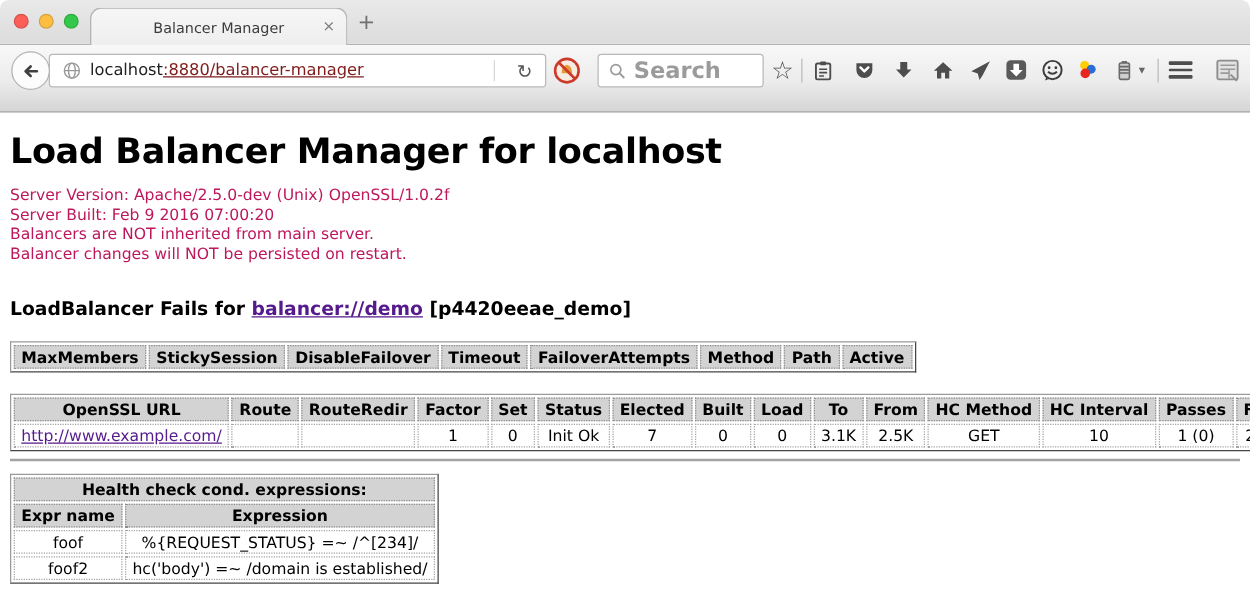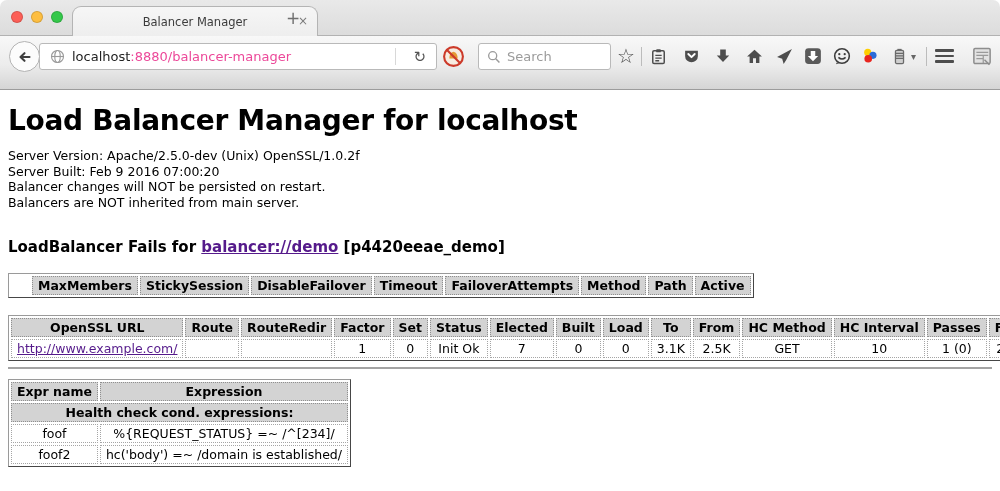--- a/index.html
+++ b/index.html
@@ -4,56 +4,56 @@
 <style>
   * { box-sizing: border-box; margin: 0; padding: 0; }
   html,body { background:#fff; }
   body { width:1000px; height:491px; font-family:"DejaVu Sans", sans-serif; overflow:hidden; }
   .window { width:1000px; height:491px; position:relative; background:#fff; }
 
   
   .titlebar { position:relative; height:36px; background:linear-gradient(#e9e9e9,#dcdcdc); border-bottom:1px solid #b2b2b2; border-radius:7px 7px 0 0; }
   .traffic { position:absolute; top:11px; left:11px; display:flex; gap:8px; }
   .light { width:12px; height:12px; border-radius:50%; border:1px solid rgba(0,0,0,.15); }
-  .tab { position:absolute; left:72px; top:6px; width:246px; height:30px; background:linear-gradient(#f6f6f6,#eeeeee); border:1px solid #b4b4b4; border-bottom:none; border-radius:9px 9px 0 0; display:flex; align-items:center; justify-content:center; }
+  .tab { position:absolute; left:72px; top:6px; width:206px; height:30px; background:linear-gradient(#f6f6f6,#eeeeee); border:1px solid #b4b4b4; border-bottom:none; border-radius:9px 9px 0 0; display:flex; align-items:center; justify-content:center; }
   .tab-title { font-size:11.5px; color:#3c3c3c; }
   .tab-close { position:absolute; right:9px; top:7px; font-size:12px; color:#7b7b7b; line-height:14px; }
   .newtab { position:absolute; left:286px; top:8px; font-size:17px; color:#6f6f6f; }
 
   .navbar { position:relative; height:54px; background:linear-gradient(#f8f8f8 0%, #ececec 55%, #d5d5d5 100%); border-bottom:1px solid #9c9c9c; }
   .back-btn { position:absolute; left:9px; top:5px; width:31px; height:31px; border-radius:50%; background:#fcfcfc; border:1px solid #b3b3b3; display:flex; align-items:center; justify-content:center; z-index:2; }
   .urlbar { position:absolute; left:39px; top:7px; width:398px; height:27px; background:#fff; border:1px solid #b9b9b9; border-radius:3px; display:flex; align-items:center; }
   .globe { margin:0 7px 0 10px; display:flex; }
   .url-text { font-size:13px; white-space:nowrap; }
   .url-host { color:#222; }
-  .url-rest { color:#ec4899; }
+  .url-rest { color:#7f1d1d;text-decoration:underline; }
   .url-sep { position:absolute; right:40px; top:4px; bottom:4px; width:1px; background:#d8d8d8; }
   .reload { position:absolute; right:10px; top:4px; font-size:15px; color:#555; }
   .blocked { position:absolute; left:442px; top:9px; }
   .searchbar { position:absolute; left:478px; top:7px; width:133px; height:27px; background:#fff; border:1px solid #b9b9b9; border-radius:3px; display:flex; align-items:center; }
-  .search-placeholder { font-size:13px; color:#9b9b9b; margin-left:6px; }
+  .search-placeholder { font-size:18px; color:#9b9b9b; margin-left:6px;font-weight:bold; }
   .magnifier { margin-left:8px; display:flex; }
 
   .tool-ic { position:absolute; top:10px; width:20px; height:20px; display:flex; align-items:center; justify-content:center; }
   .vsep { position:absolute; top:11px; width:1px; height:19px; background:#bcbcbc; }
   .glyph { font-size:18px; color:#4d4d4d; line-height:18px; }
   .menu-bars { display:flex; flex-direction:column; gap:3px; width:19px; }
   .menu-bars i { display:block; height:2.6px; background:#4d4d4d; border-radius:1px; }
   .caret { position:absolute; top:15px; font-size:10px; color:#666; }
 
   
   .content { padding:2px 8px; background:#fff; height:401px; }
   h1 { font-size:28px; font-weight:bold; color:#000; margin:12px 0 11px; letter-spacing:-0.3px; }
-  .info dt { font-size:12.5px; line-height:15.5px; font-weight:normal; color:#000000; }
+  .info dt { font-size:12.5px; line-height:15.5px; font-weight:normal; color:#be185d; }
   h3.status { font-size:15px; font-weight:bold; margin:28px 0 17px; }
   a { color:#551a8b; text-decoration:underline; }
   table { border-collapse:separate; border-spacing:2px; border:1px outset #9a9a9a; background:#fff; text-align:center; font-size:12.5px; }
   th { background:#d3d3d3; border:1px dotted #8f8f8f; padding:1px 5px; font-weight:bold; white-space:nowrap; }
   td { border:1px dotted #a5a5a5; padding:1px 5px; white-space:nowrap; }
-  .balancer-table { margin-bottom:17px;padding-left:21px; }
+  .balancer-table { margin-bottom:17px; }
   .worker-table { width:963px; }
   hr { border:none; height:2px; background:#a3a3a3; margin:6px 0 10px; }
 </style>
 </head>
 <body>
 
 <div class="window">
 
   <div class="titlebar">
     <div class="traffic">
@@ -185,22 +185,22 @@
         </svg>
     </span>
   </div>
 
   <div class="content">
     <h1>Load Balancer Manager for localhost</h1>
 
     <dl class="info">
       <dt>Server Version: Apache/2.5.0-dev (Unix) OpenSSL/1.0.2f</dt>
       <dt>Server Built: Feb 9 2016 07:00:20</dt>
+      <dt>Balancers are NOT inherited from main server.</dt>
       <dt>Balancer changes will NOT be persisted on restart.</dt>
-      <dt>Balancers are NOT inherited from main server.</dt>
     </dl>
 
     <h3 class="status"><span>LoadBalancer Fails for </span><a href="#">balancer://demo</a><span> [p4420eeae_demo]</span></h3>
 
     <table class="balancer-table">
       <tbody>
           <tr>
         <th>MaxMembers</th>
         <th>StickySession</th>
         <th>DisableFailover</th>
@@ -269,27 +269,27 @@
 
       </tr>
     </tbody>
       </table>
 
     <hr>
 
     <table class="health-table">
       <tbody>
           <tr>
+        <th colspan="2">Health check cond. expressions:</th>
+      </tr>
+      <tr>
         <th>Expr name</th>
         <th>Expression</th>
       </tr>
       <tr>
-        <th colspan="2">Health check cond. expressions:</th>
-      </tr>
-      <tr>
         <td>foof</td>
         <td>%{REQUEST_STATUS} =~ /^[234]/</td>
       </tr>
       <tr>
         <td>foof2</td>
         <td>hc('body') =~ /domain is established/</td>
       </tr>
     </tbody>
       </table>
 

